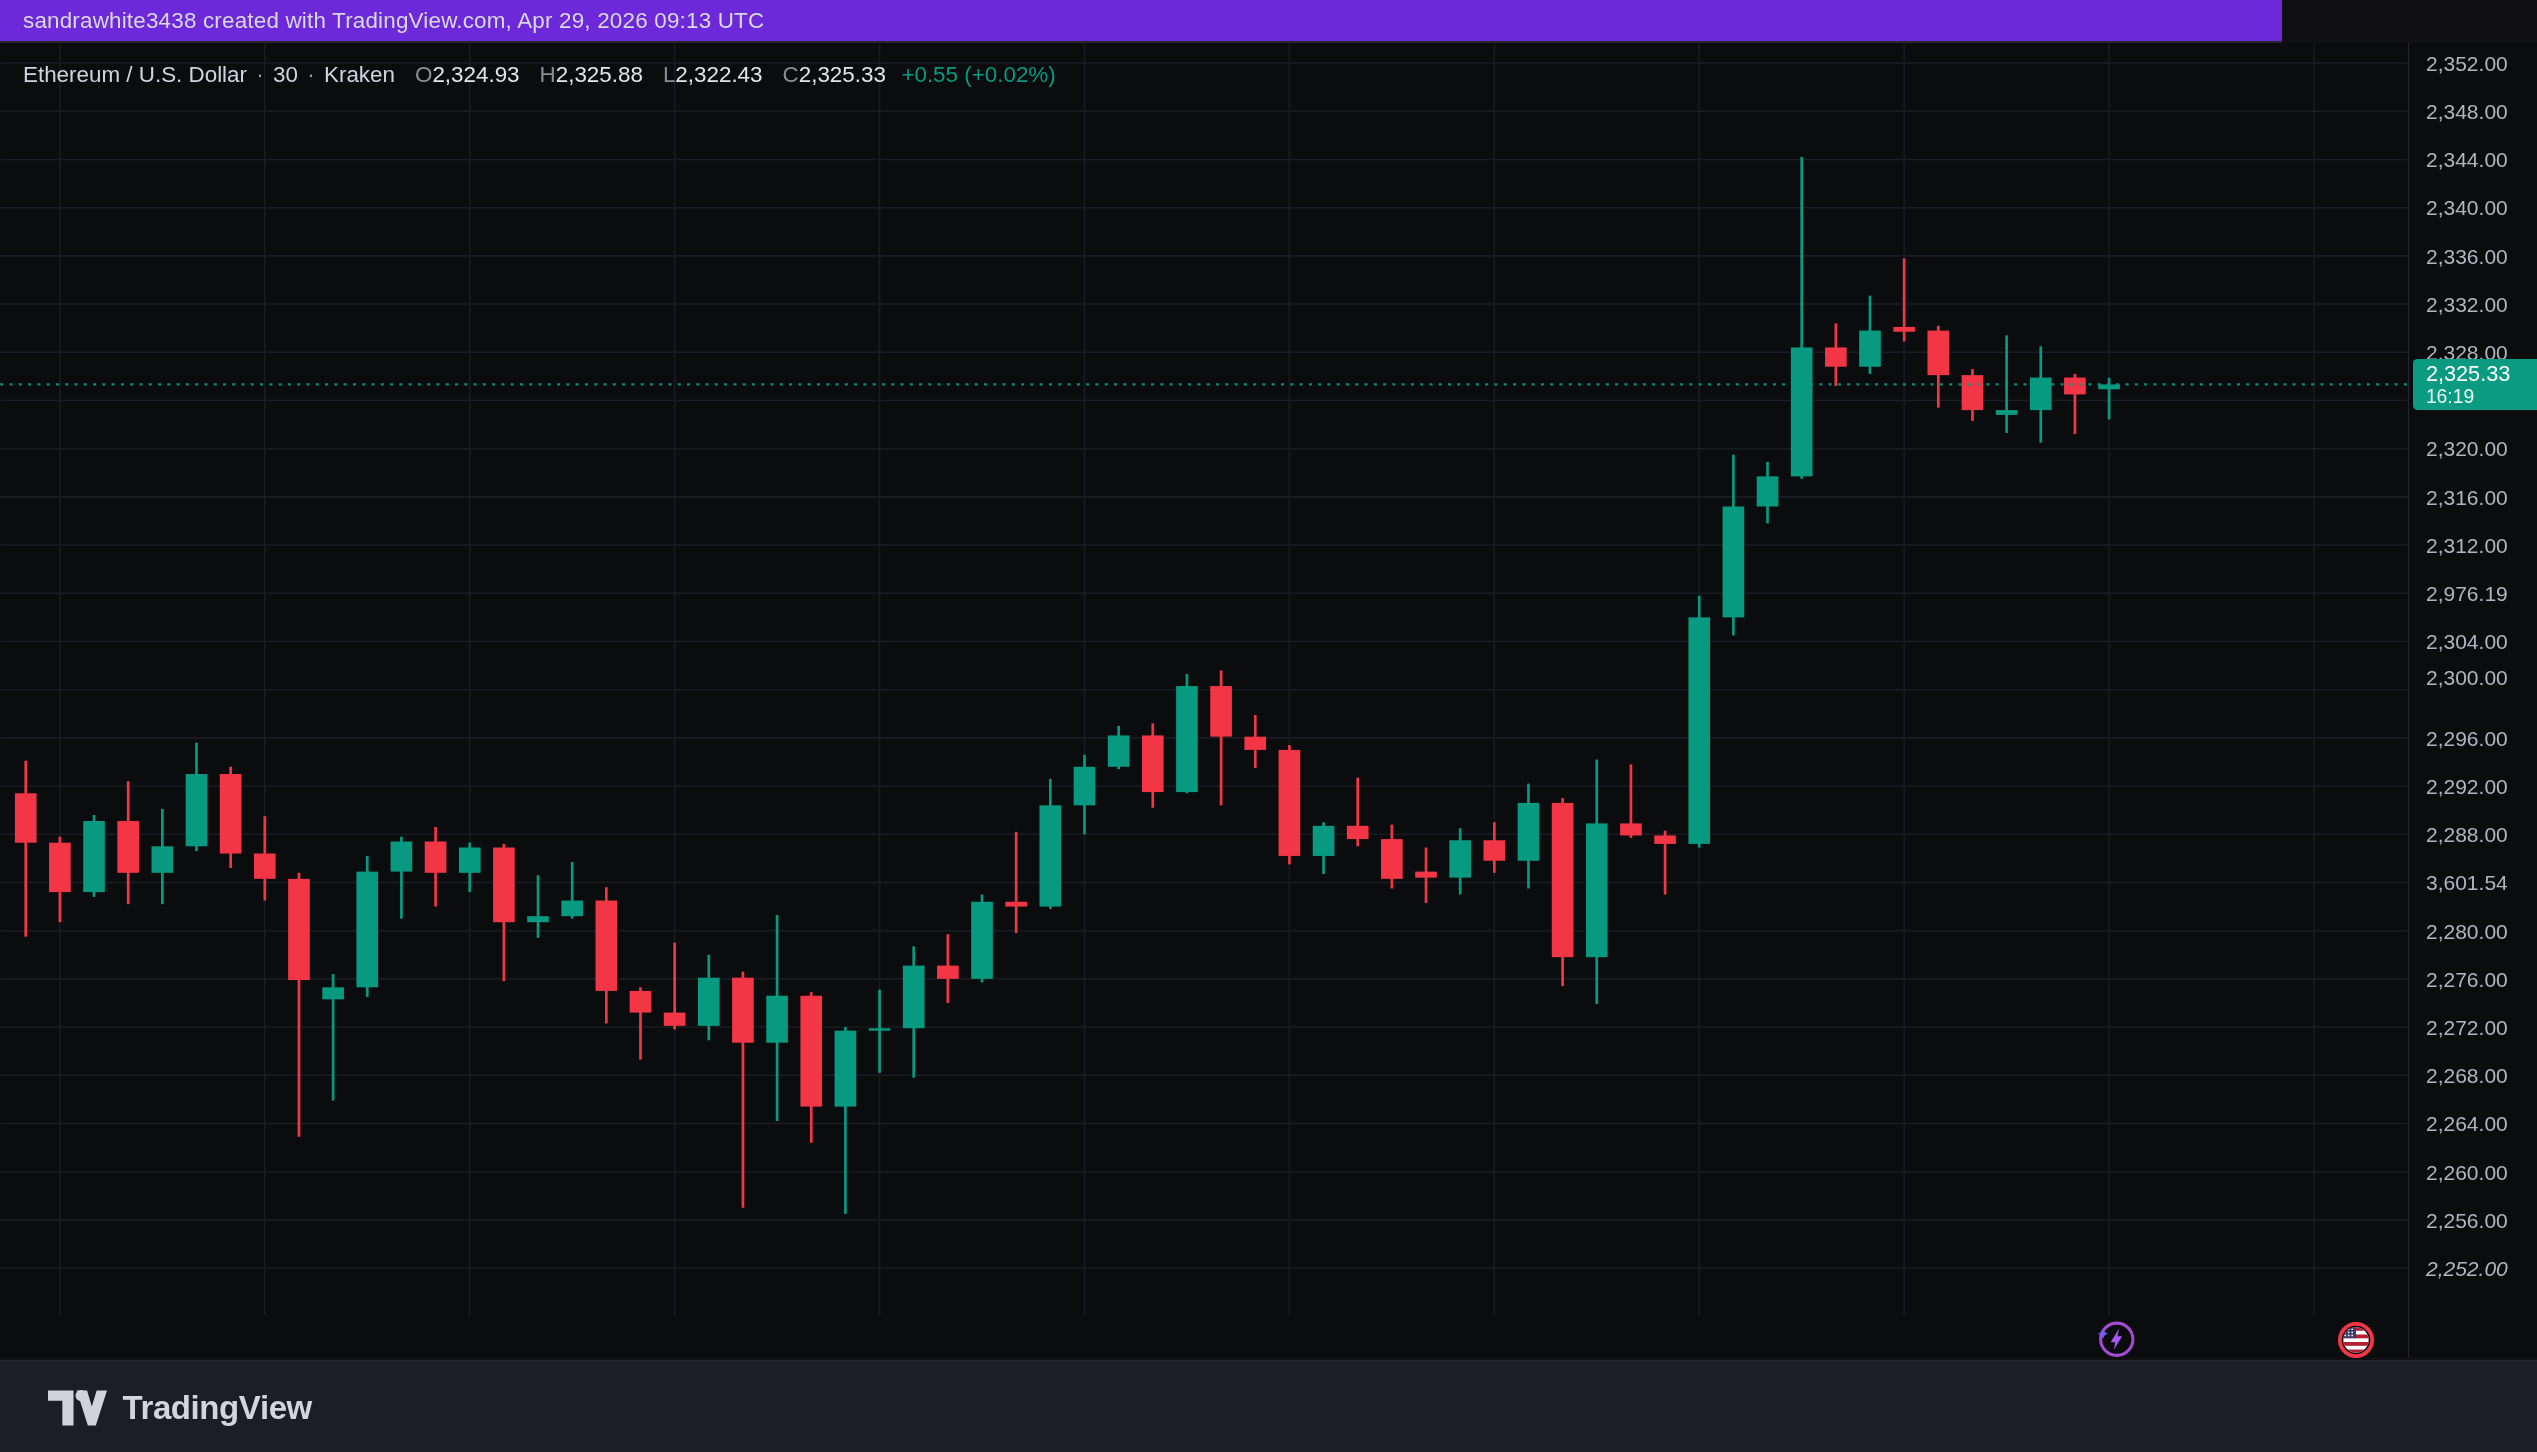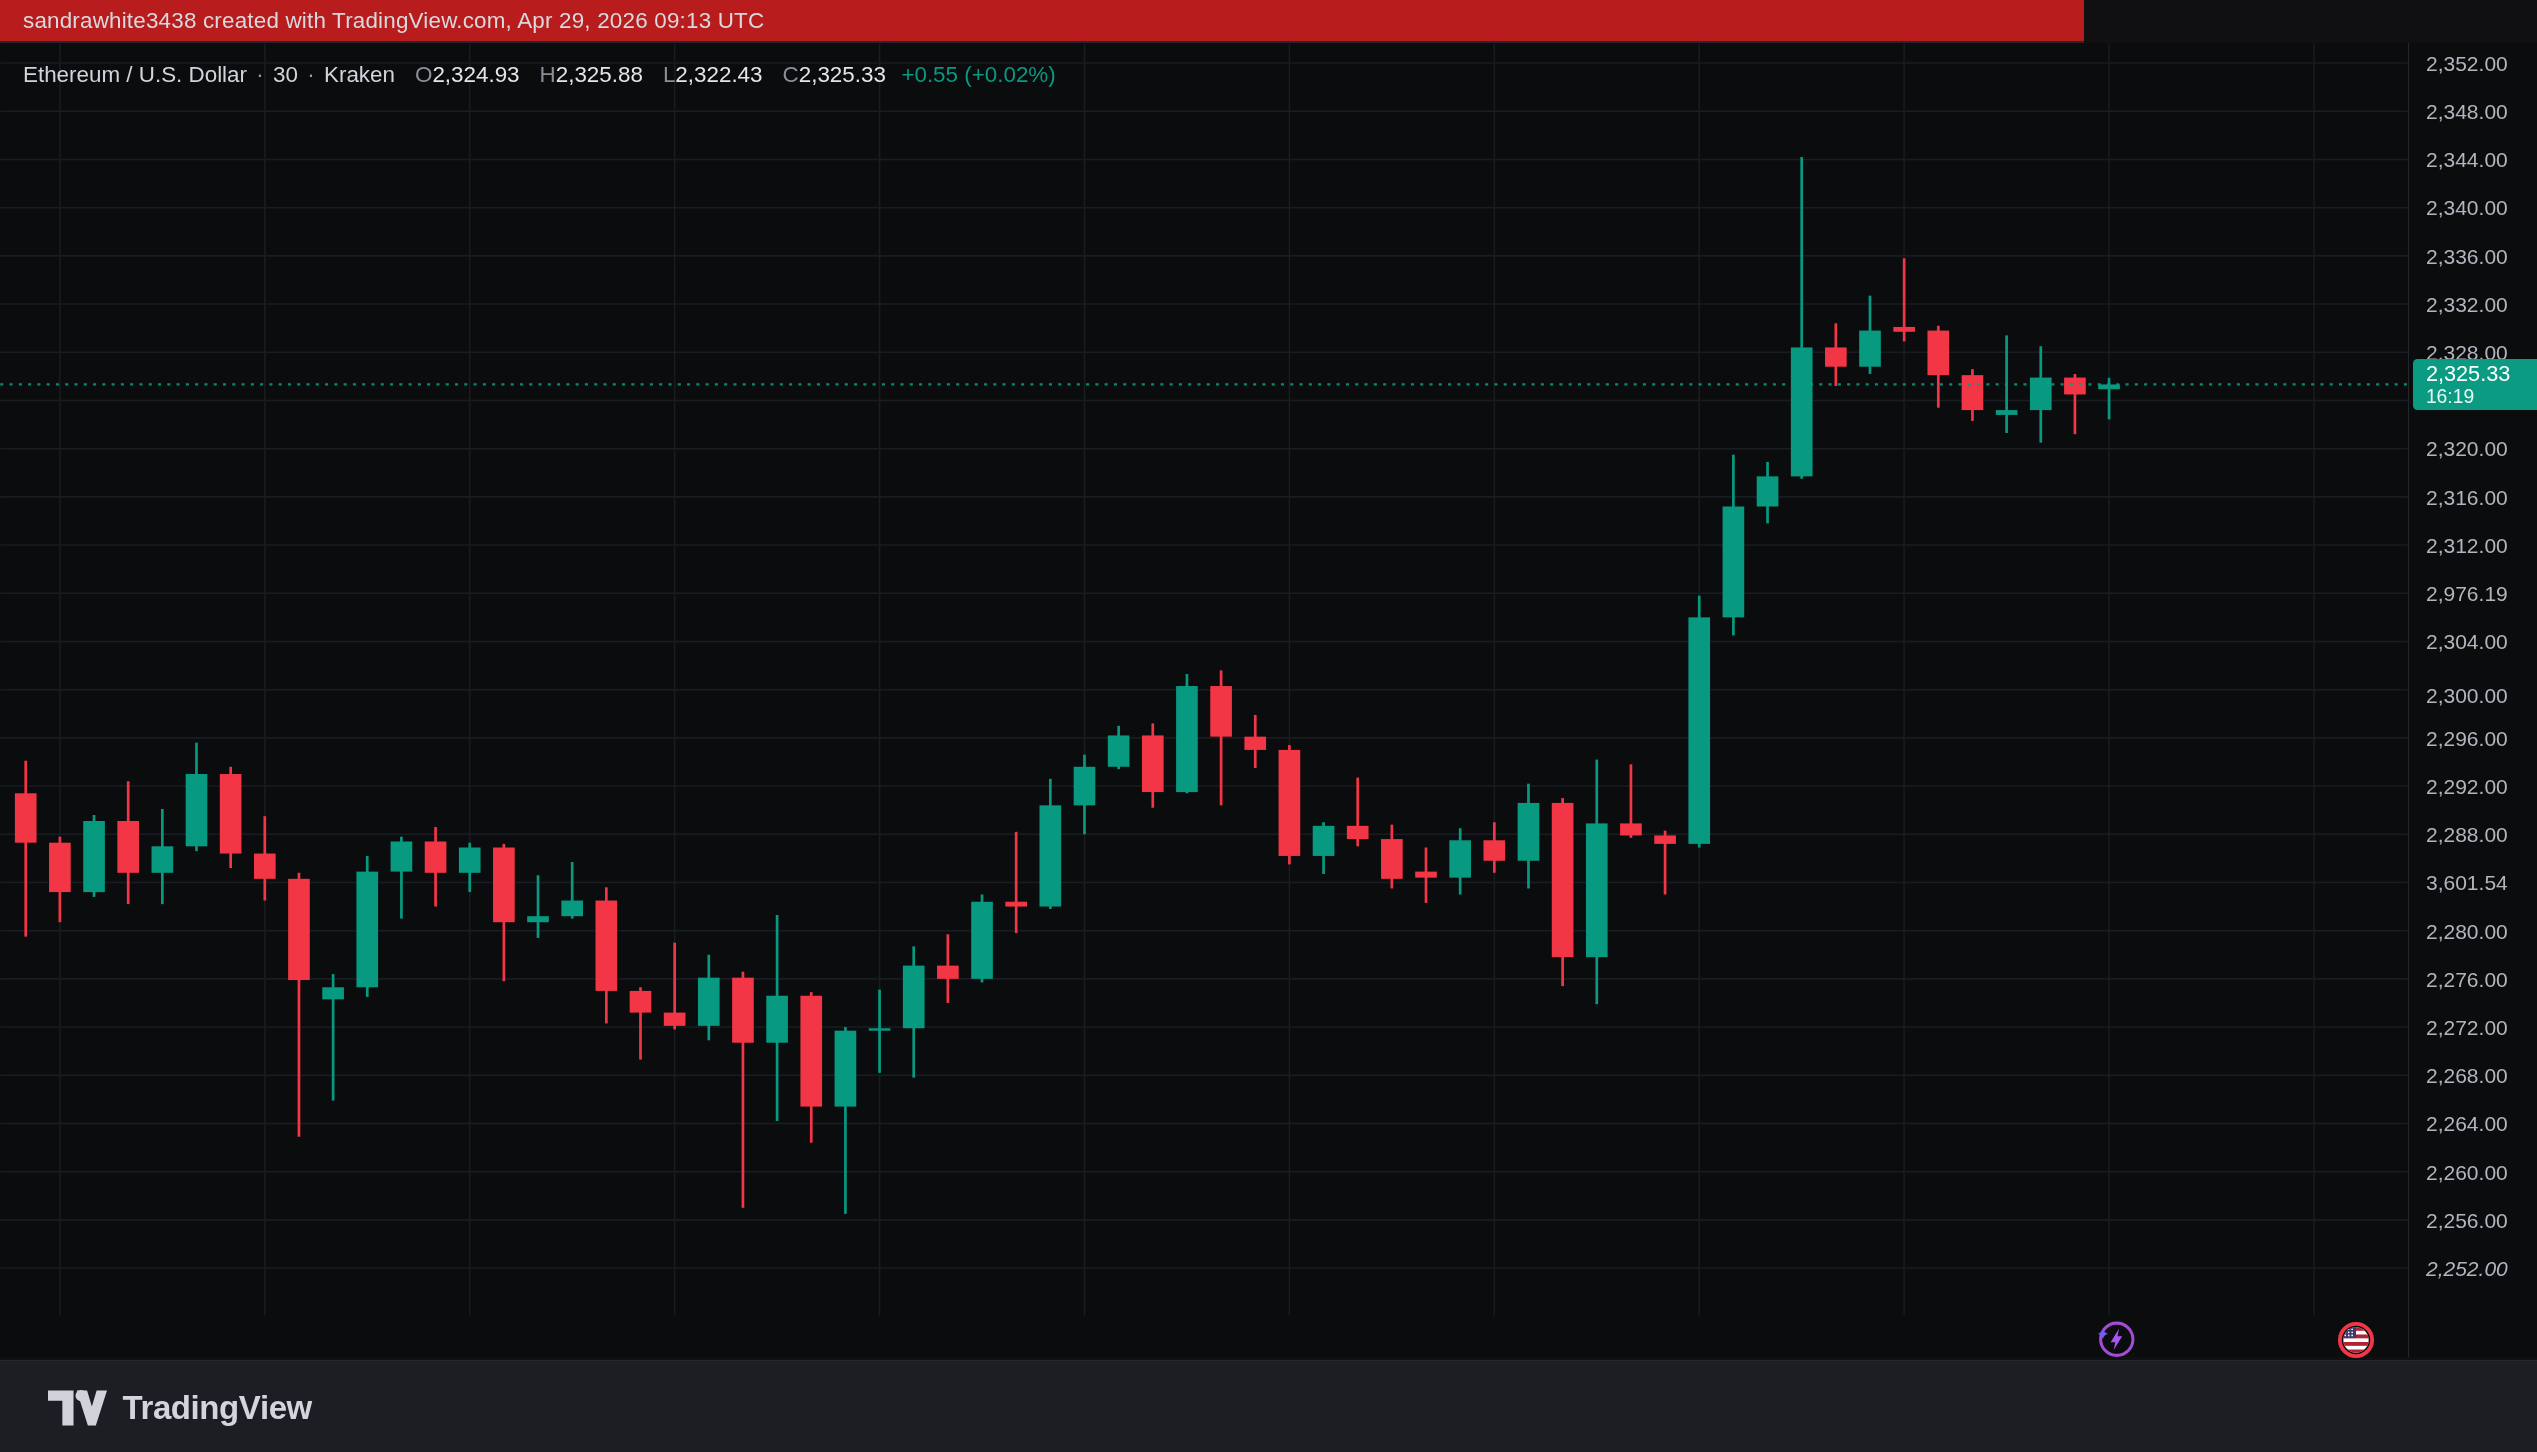--- a/index.html
+++ b/index.html
@@ -1,20 +1,20 @@
 <!DOCTYPE html>
 <html style="font-size:12.4px"><head>
 <meta charset="utf-8">
 <style>
   html,body{margin:0;padding:0;background:#101013;}
   body{width:2538px;height:1453px;position:relative;overflow:hidden;
        font-family:"Liberation Sans","DejaVu Sans",sans-serif;
        -webkit-font-smoothing:antialiased;}
-  .top-bar{position:absolute;left:0;top:0;width:2084px;height:41px;
-           background:#b91c1c;border-bottom:2.3px solid #26272d;
+  .top-bar{position:absolute;left:0;top:0;width:2282px;height:41px;
+           background:#6d28d9;border-bottom:2.3px solid #26272d;
            display:flex;align-items:center;z-index:5;}
   .attribution{color:#d9dade;font-size:22.4px;margin-left:23px;letter-spacing:0.2px;}
   .chart-wrap{position:absolute;left:0;top:43px;width:2538px;height:1314px;background:#0b0c0e;}
   #chart-svg{position:absolute;left:0;top:0;}
   .legend{position:absolute;left:23px;top:18.6px;font-size:22.4px;color:#d1d4dc;
           display:flex;align-items:center;white-space:pre;z-index:4;}
   .legend .sep{color:#9b9ea6;padding:0 9.3px;}
   .legend .ohlc{margin-left:20px;}
   .legend .k{color:#8b8e98;}
   .legend .v{color:#e5e5e5;}
@@ -232,21 +232,21 @@
       <div class="price-label" style="top: 104px;">2,344.00</div>
       <div class="price-label" style="top: 152px;">2,340.00</div>
       <div class="price-label" style="top: 201px;">2,336.00</div>
       <div class="price-label" style="top: 249px;">2,332.00</div>
       <div class="price-label" style="top: 297px;">2,328.00</div>
       <div class="price-label" style="top: 393px;">2,320.00</div>
       <div class="price-label" style="top: 442px;">2,316.00</div>
       <div class="price-label" style="top: 490px;">2,312.00</div>
       <div class="price-label" style="top: 538px;">2,976.19</div>
       <div class="price-label" style="top: 586px;">2,304.00</div>
-      <div class="price-label" style="top: 640px;">2,300.00</div>
+      <div class="price-label" style="top: 622px;">2,300.00</div>
       <div class="price-label" style="top: 683px;">2,296.00</div>
       <div class="price-label" style="top: 731px;">2,292.00</div>
       <div class="price-label" style="top: 779px;">2,288.00</div>
       <div class="price-label" style="top: 827px;">3,601.54</div>
       <div class="price-label" style="top: 876px;">2,280.00</div>
       <div class="price-label" style="top: 924px;">2,276.00</div>
       <div class="price-label" style="top: 972px;">2,272.00</div>
       <div class="price-label" style="top: 1020px;">2,268.00</div>
       <div class="price-label" style="top: 1068px;">2,264.00</div>
       <div class="price-label" style="top: 1117px;">2,260.00</div>

